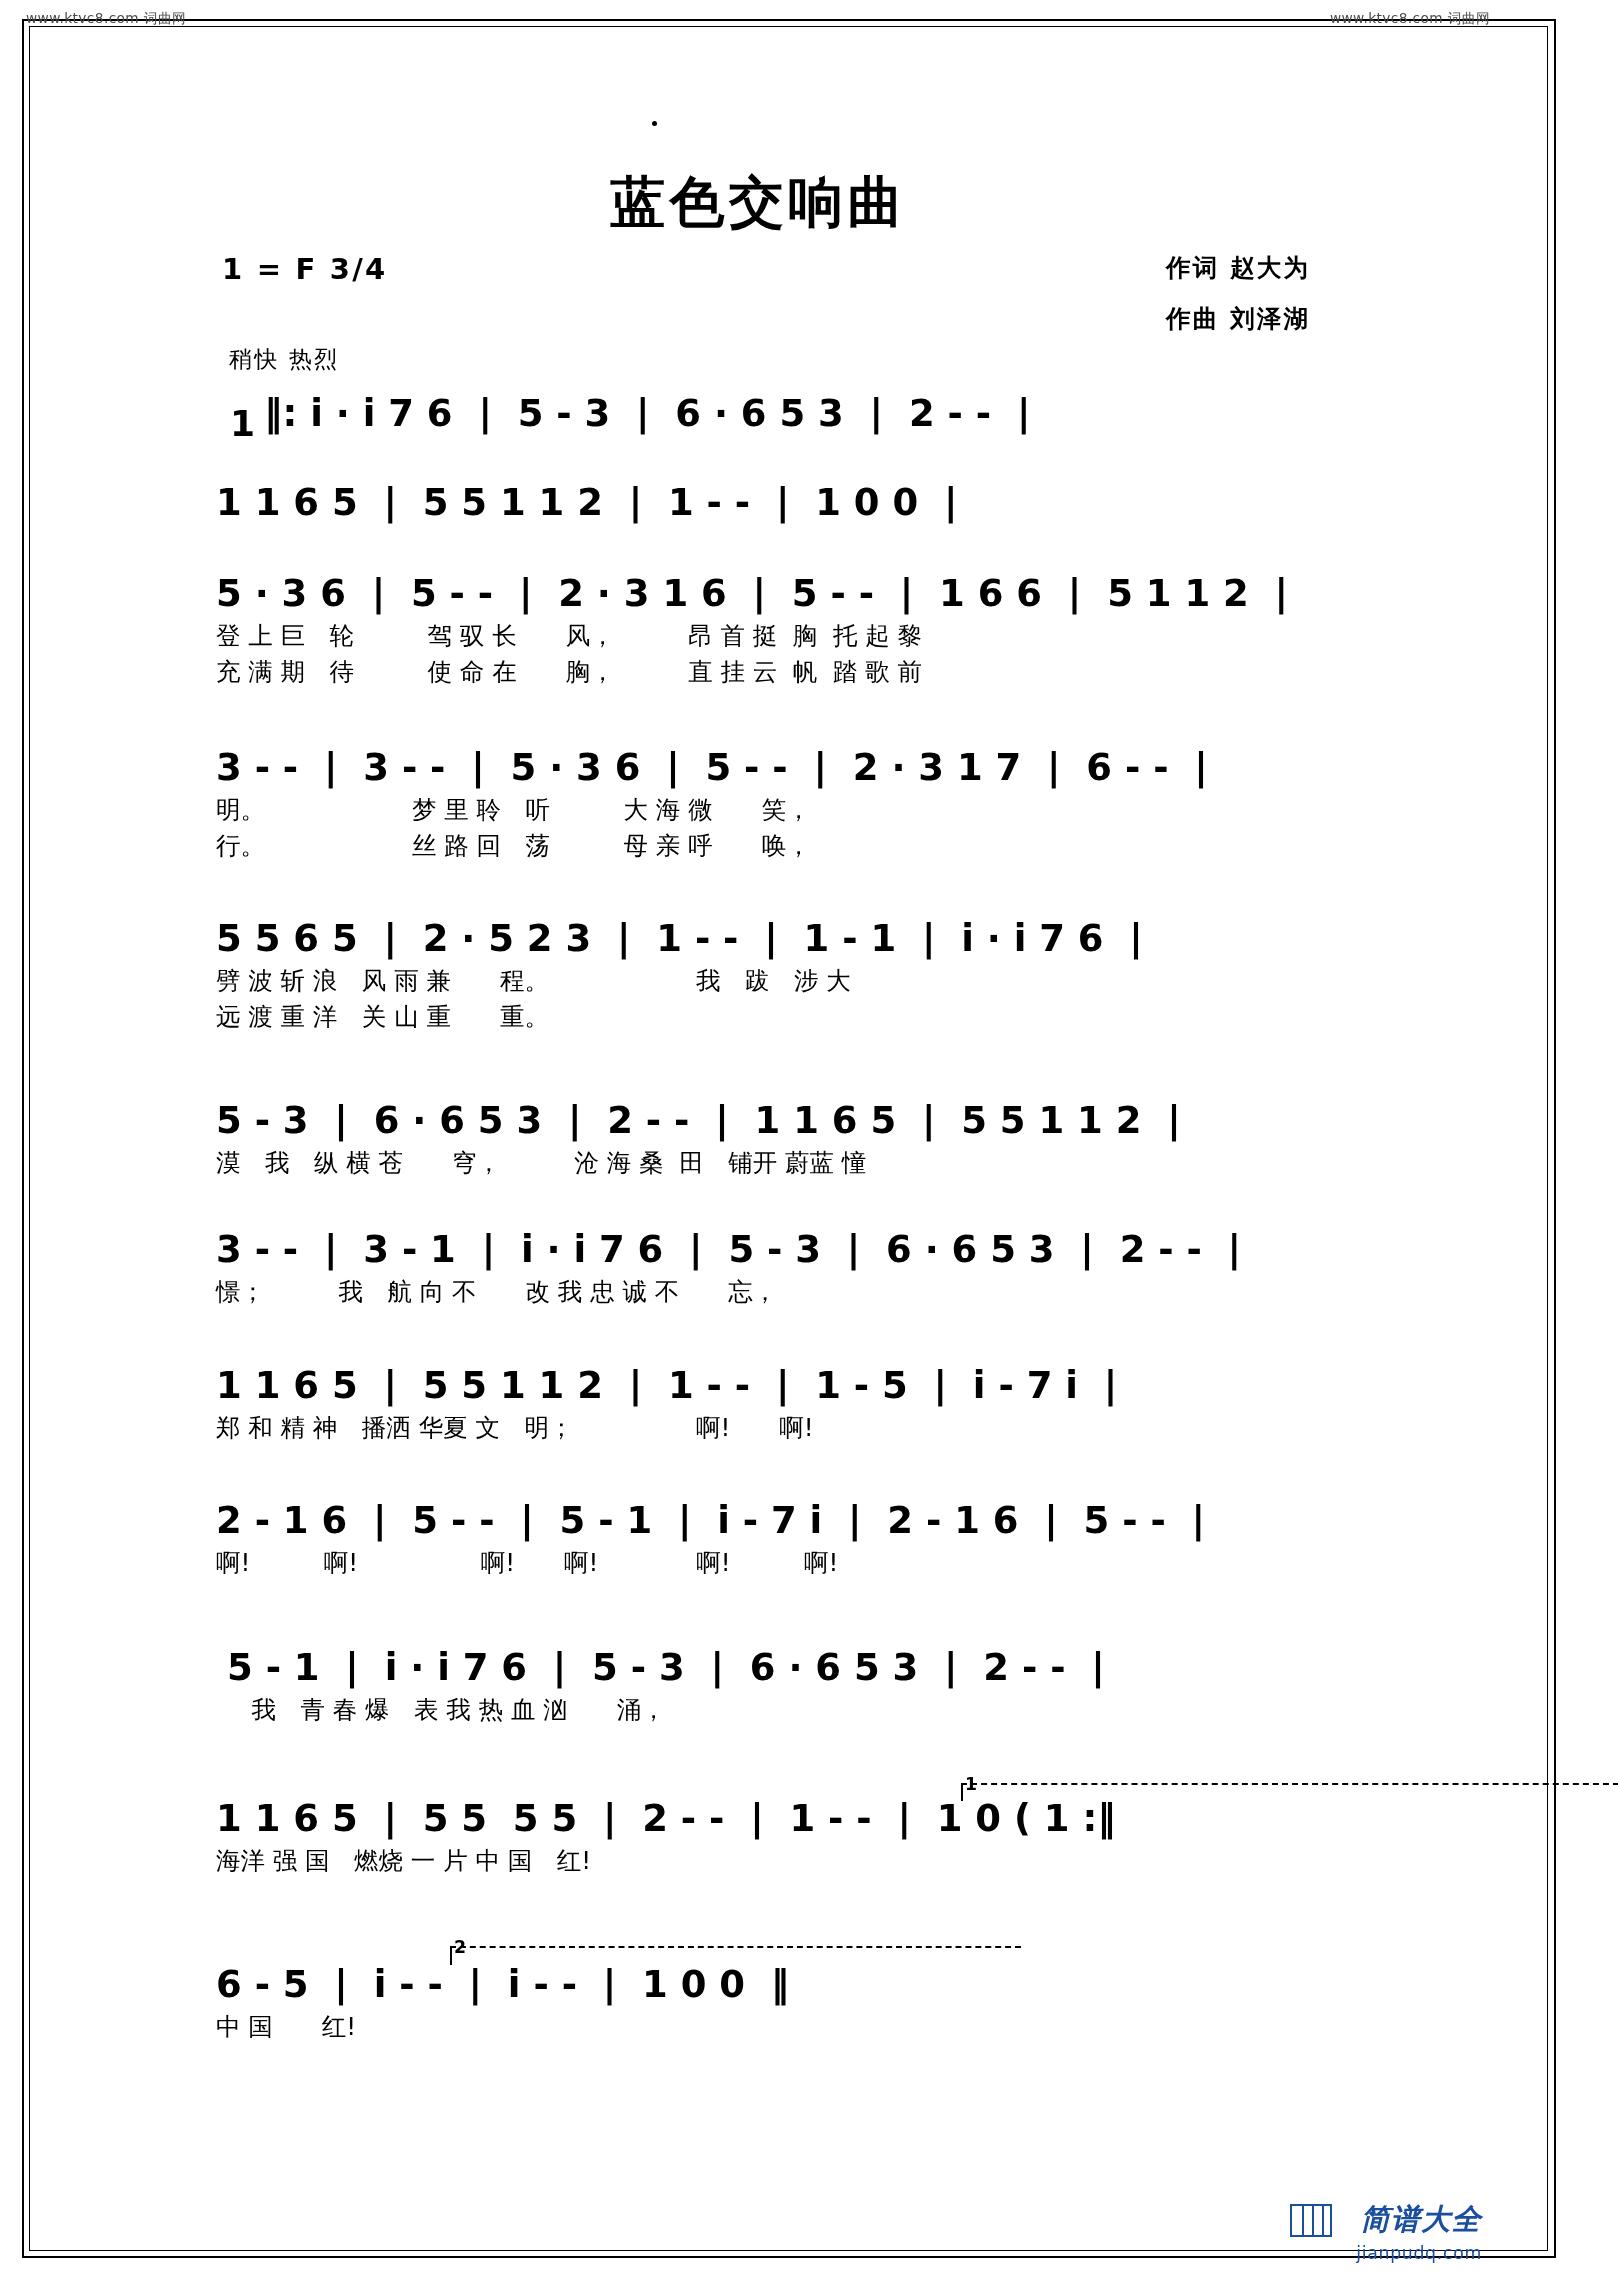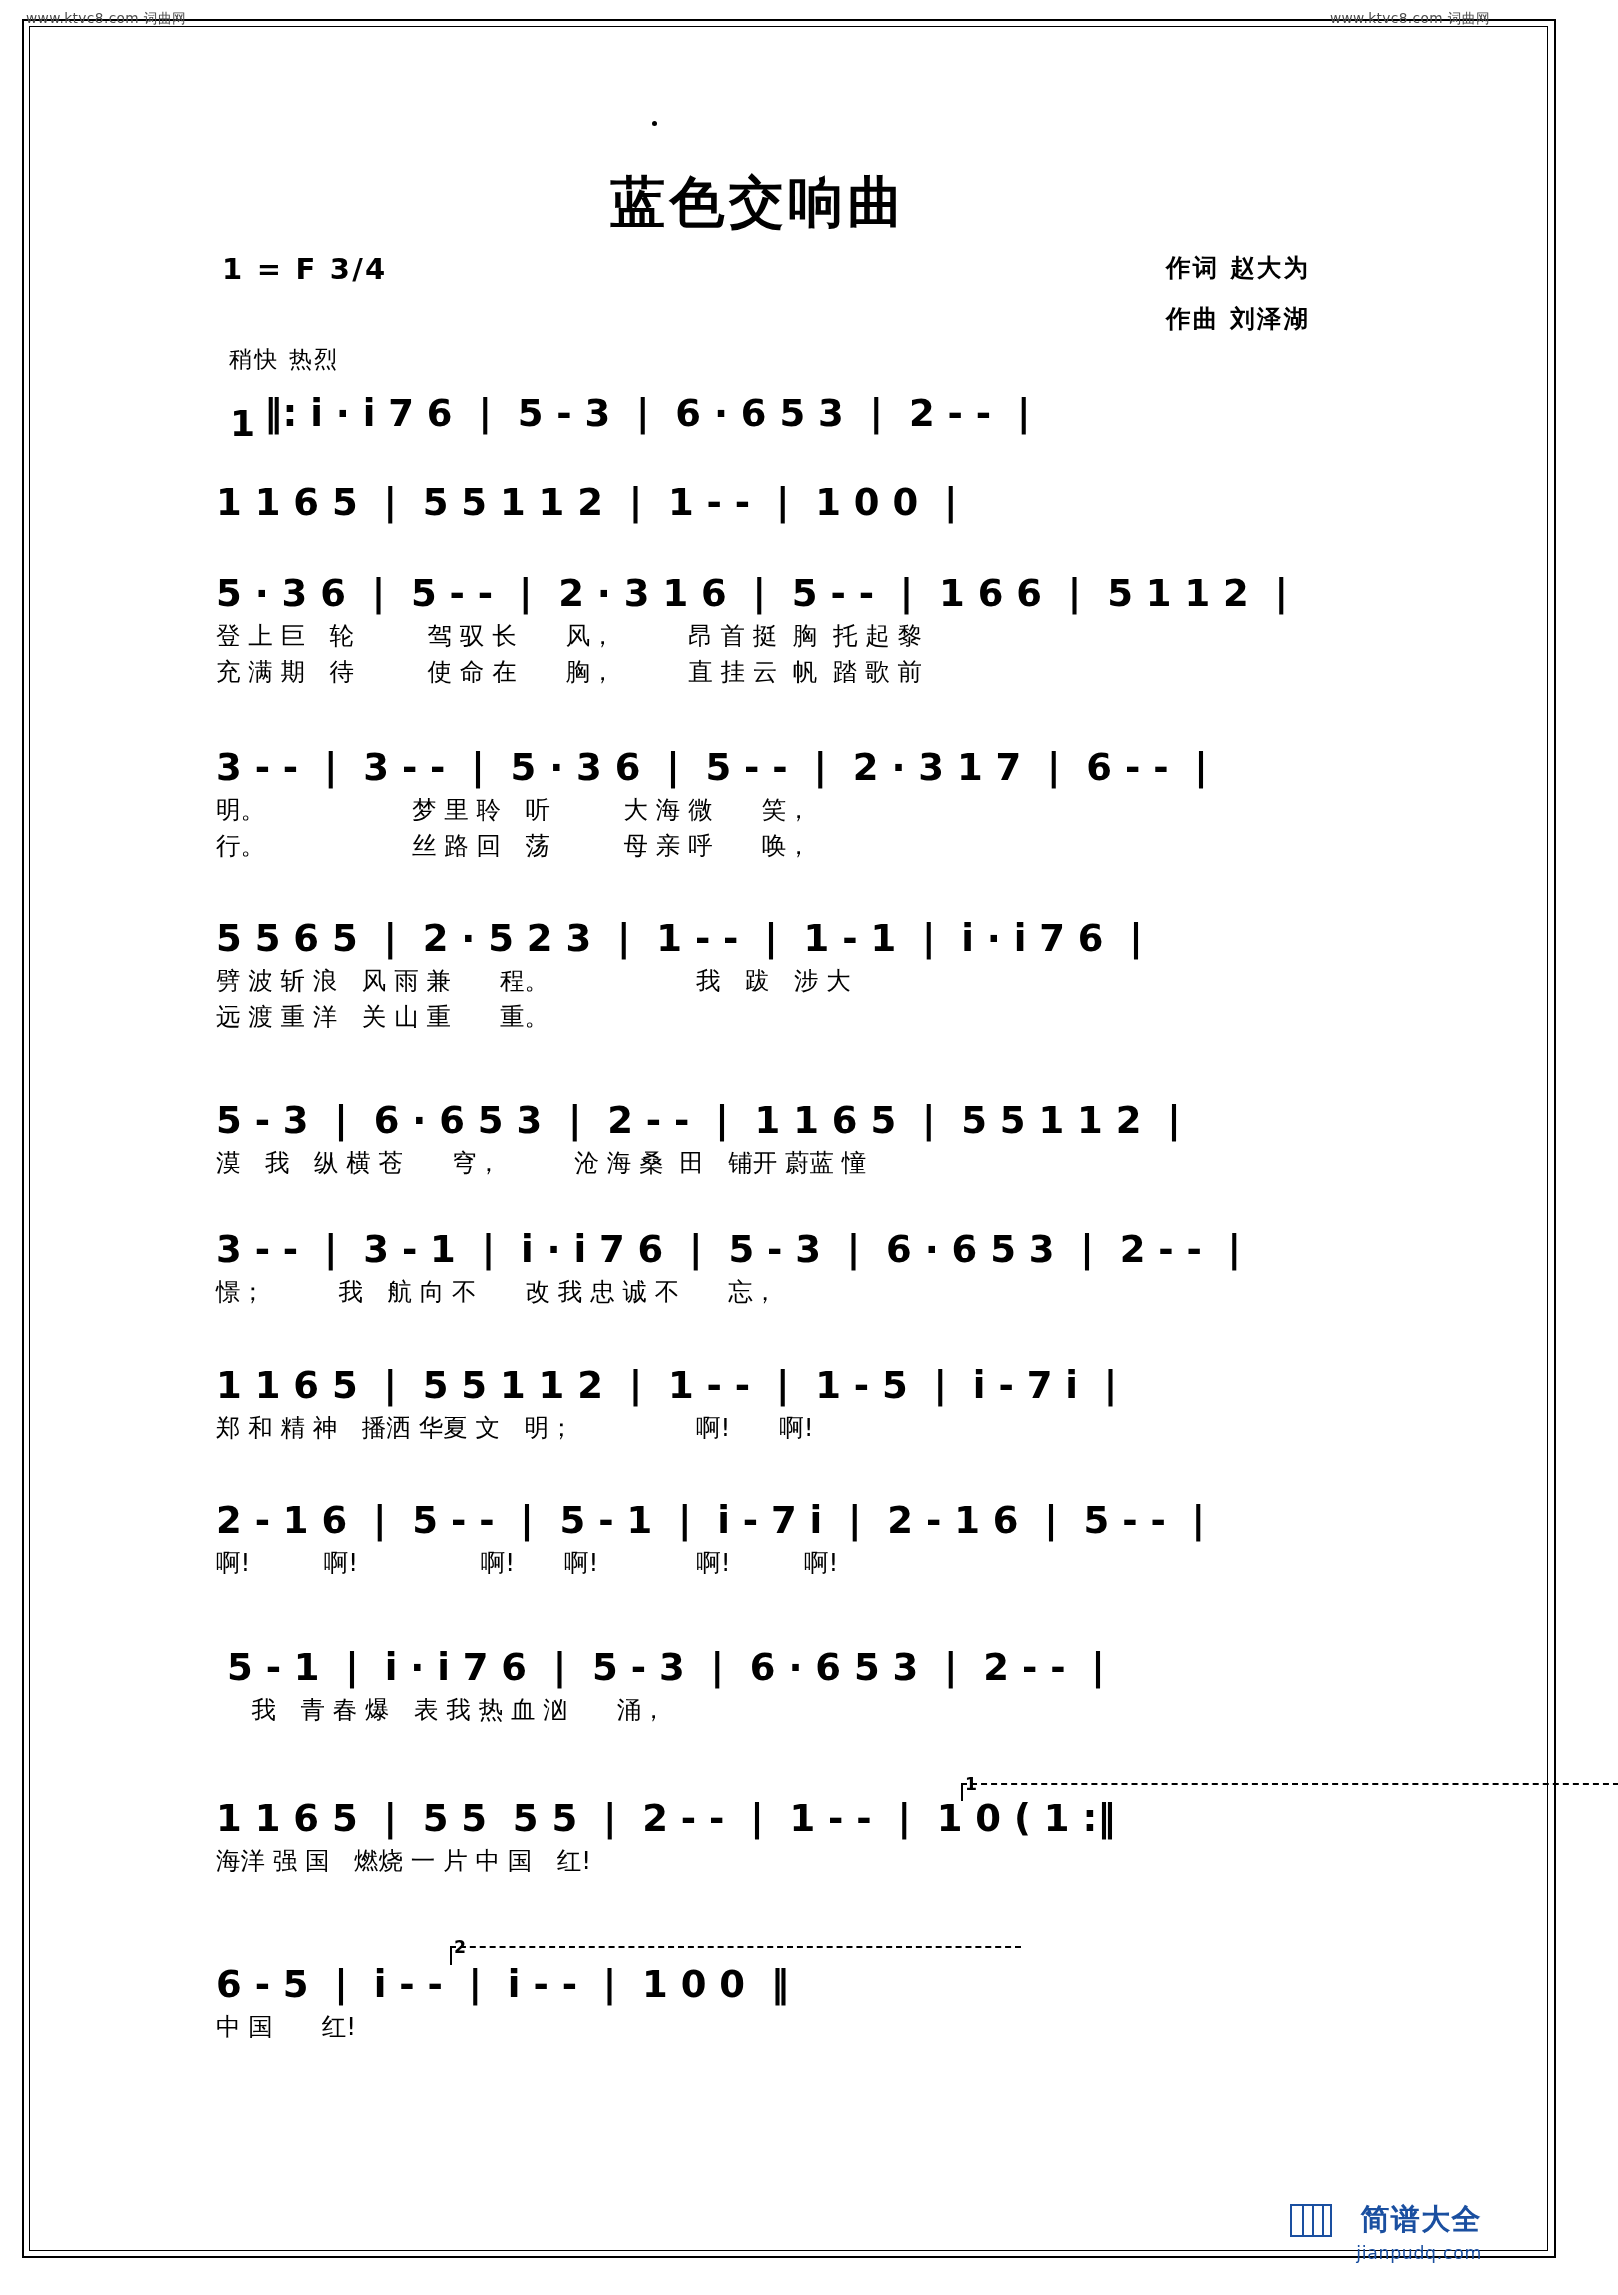--- a/index.html
+++ b/index.html
@@ -79,21 +79,21 @@
   .footer-logo{
     position:absolute;right:43px;bottom:32px;text-align:right;
   }
   .logo-keys{
     display:inline-block;width:42px;height:33px;vertical-align:middle;
     border:2.2px solid #1a4fa0;box-sizing:border-box;position:relative;background:#fff;
   }
   .logo-keys i{position:absolute;top:0;width:2.2px;height:100%;background:#1a4fa0;}
   .logo-text{
     display:inline-block;vertical-align:middle;margin-left:25px;
-    font-size:29px;font-weight:700;color:#1a4fa0;letter-spacing:1.4px;
+    font-size:29px;font-weight:700;color:#1a4fa0;letter-spacing:1.4px;font-style:italic;
   }
   .logo-sub{
     font-size:17.3px;color:#1a4fa0;letter-spacing:0.7px;margin-top:2.9px;
   }
   .tiny-note{
     position:absolute;font-size:17.3px;font-weight:700;
   }
 </style>
 </head>
 <body>

